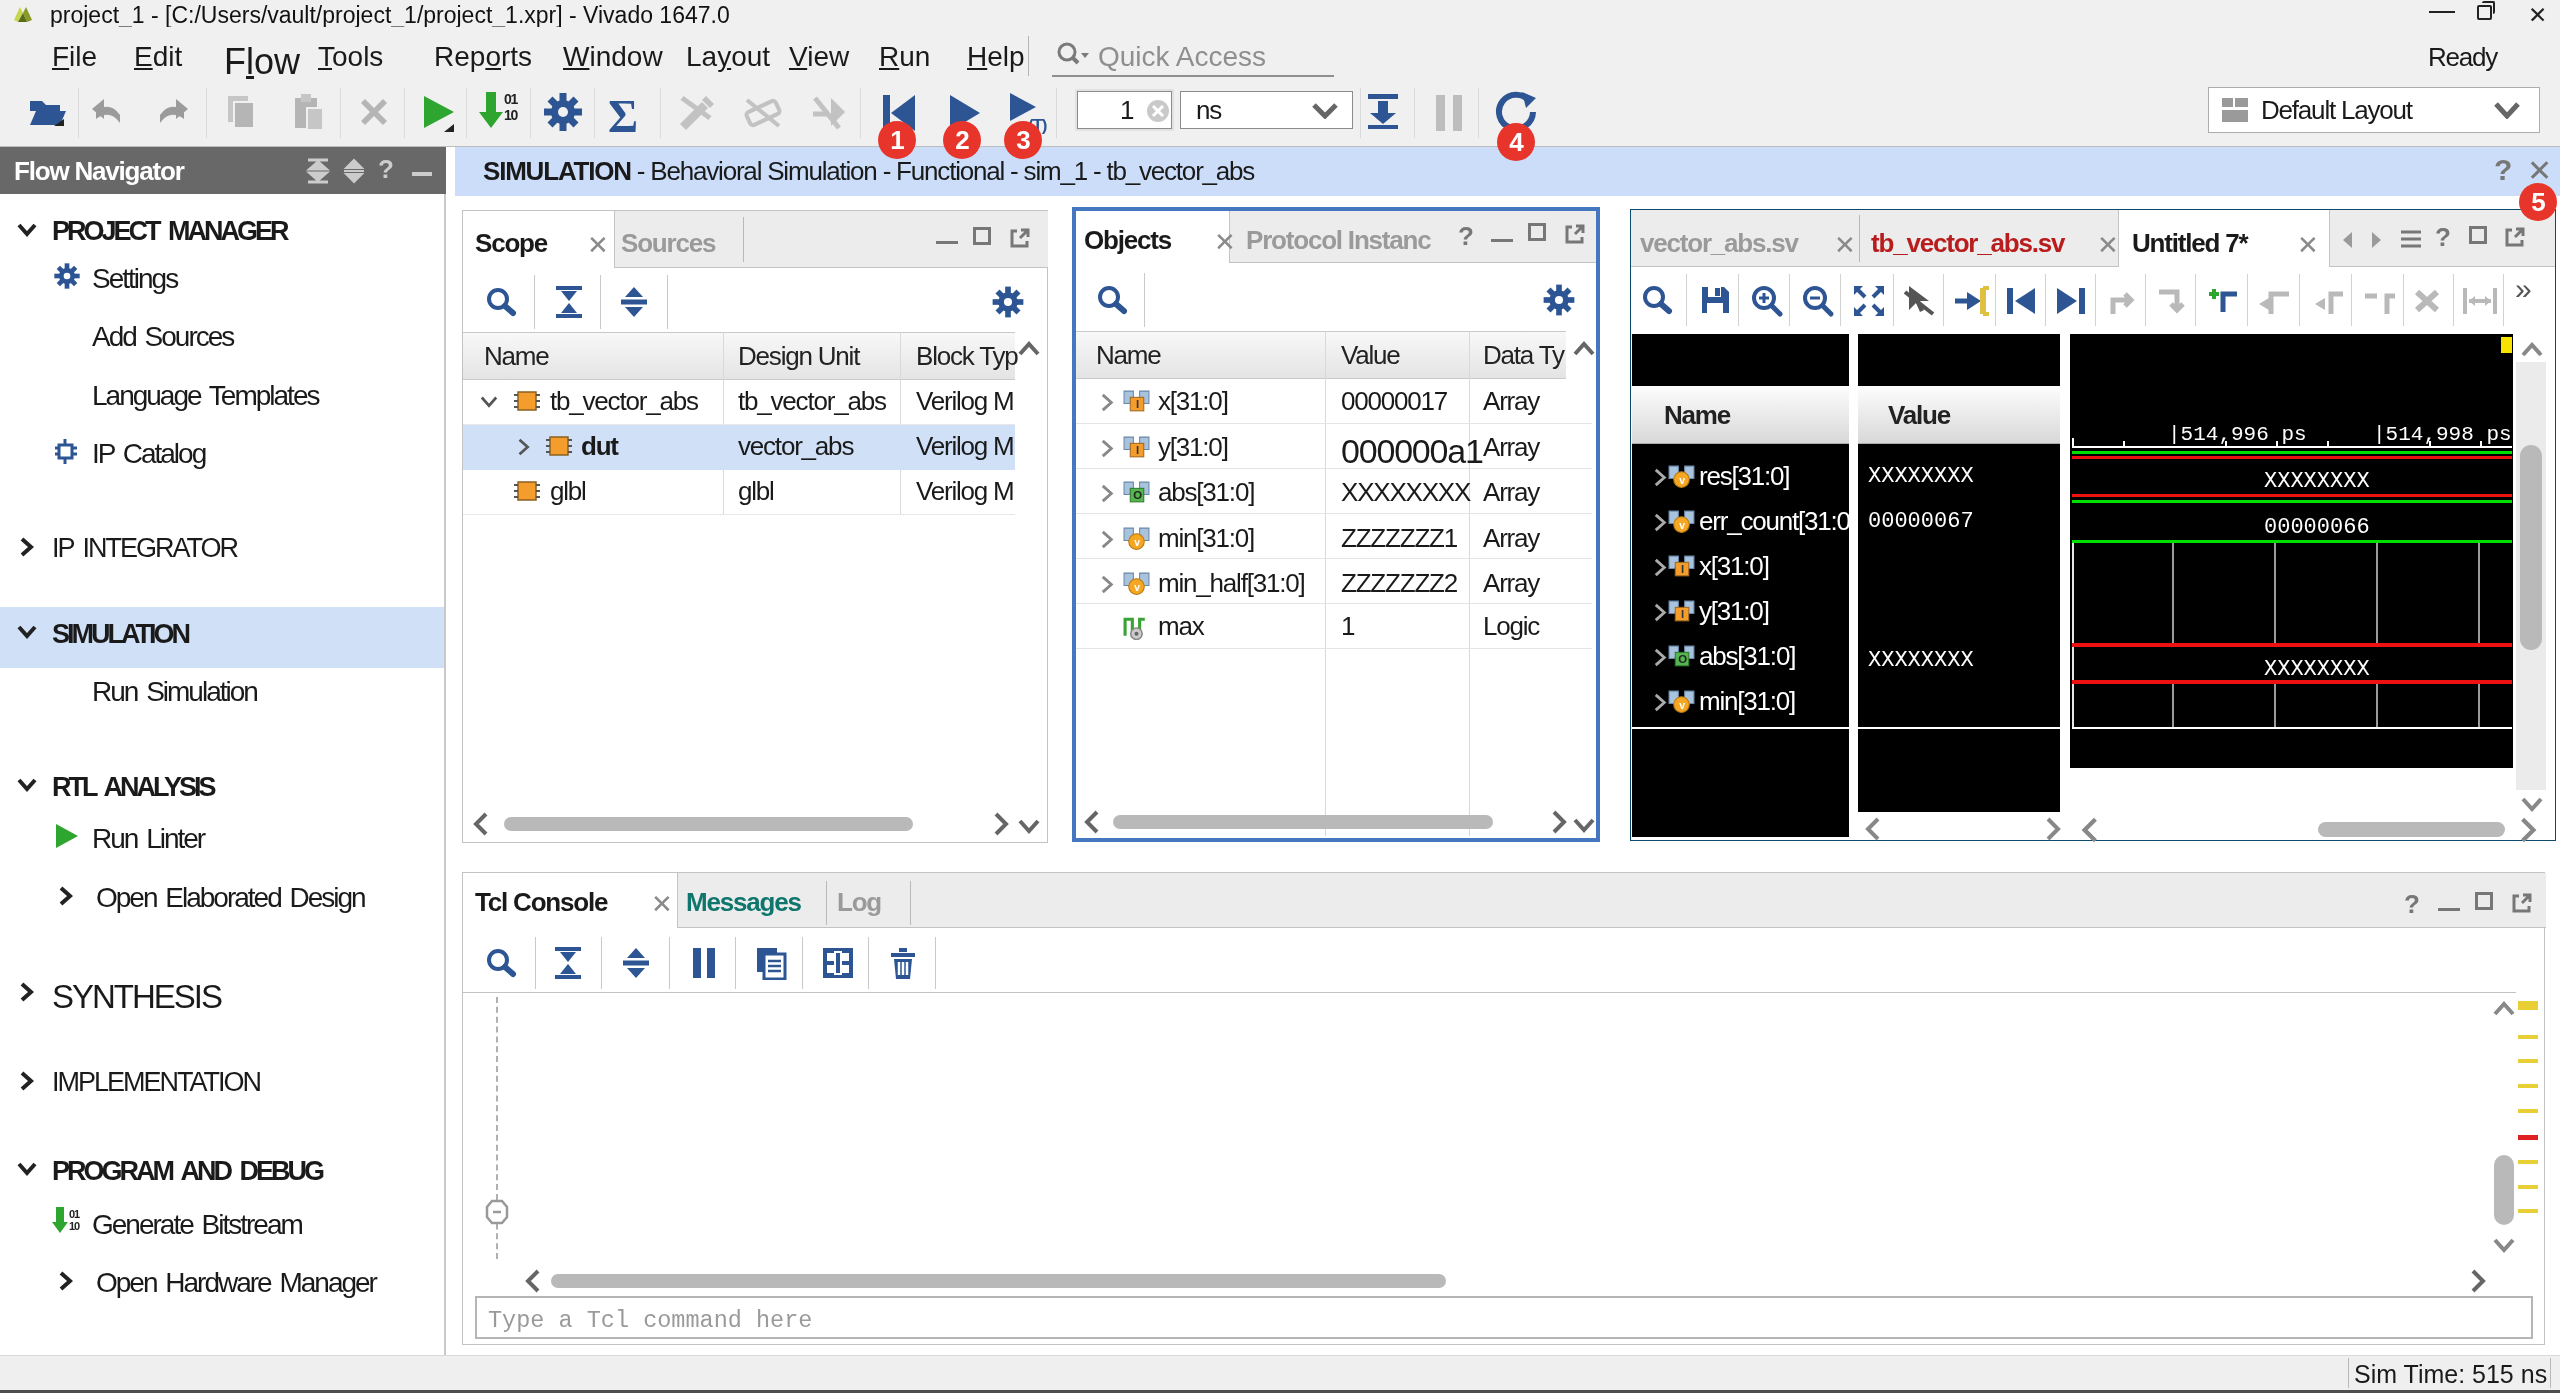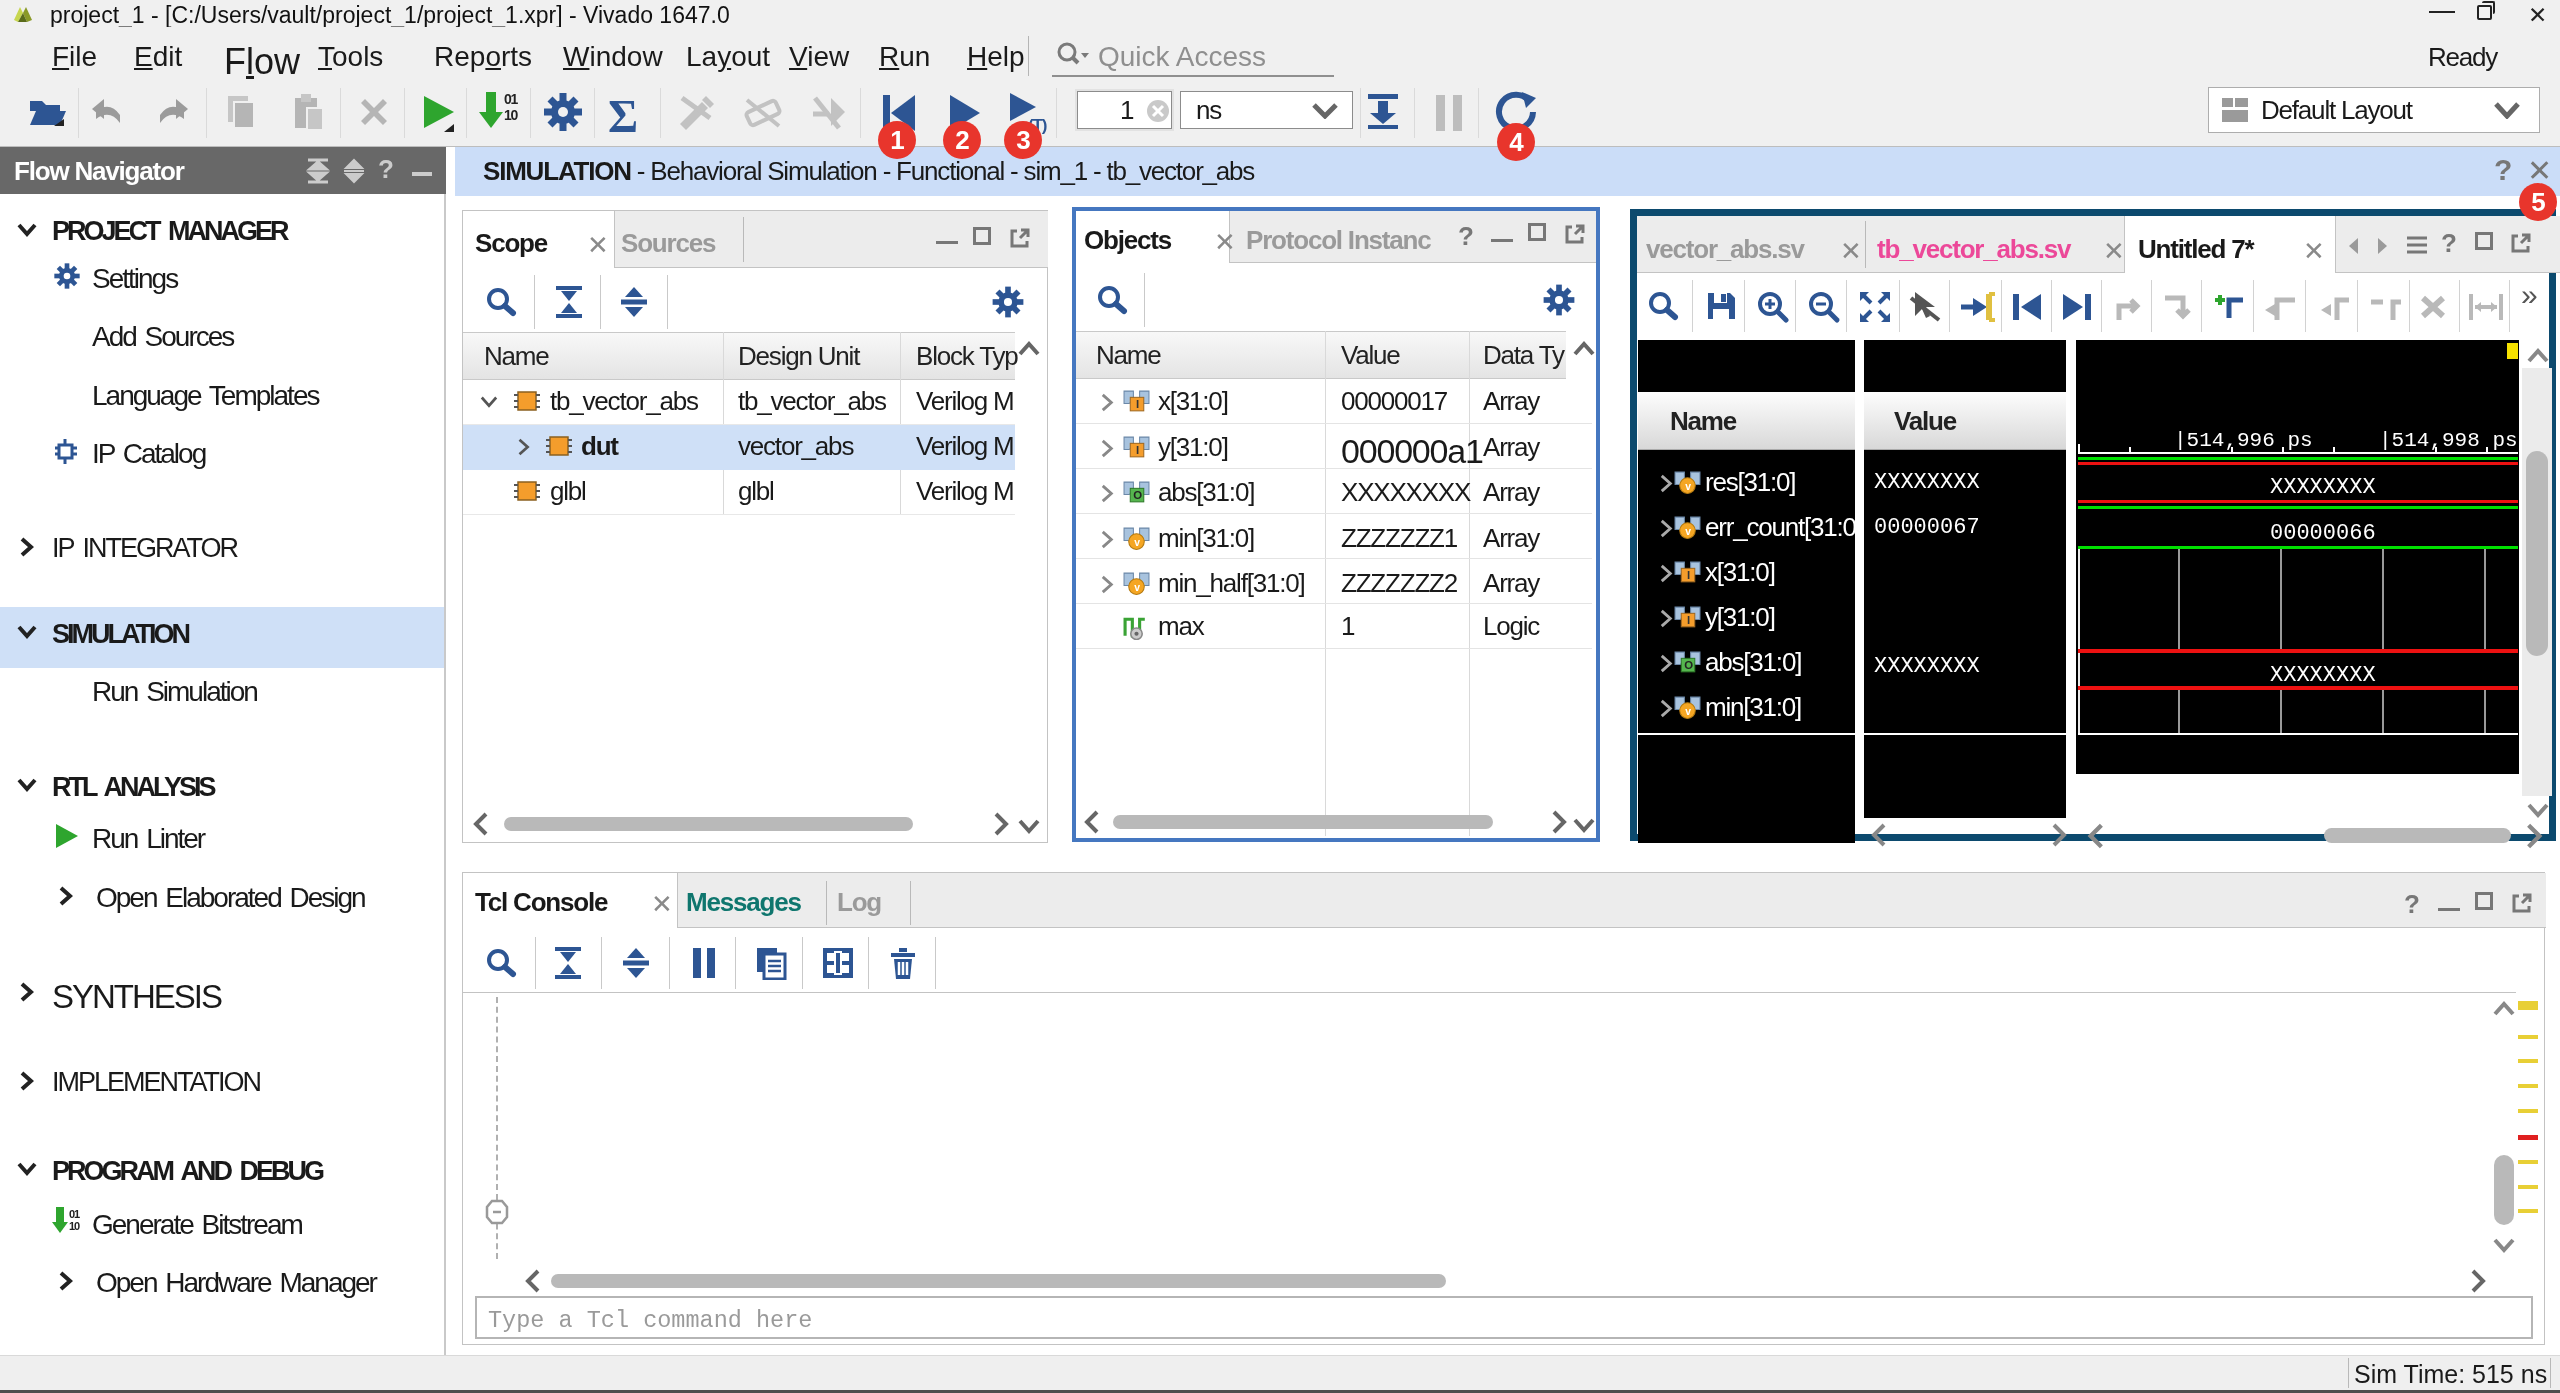--- a/index.html
+++ b/index.html
@@ -687,27 +687,27 @@
       </svg>
     </div>
   <div class="abs" style="left:37px;top:604px;width:380px;height:14px;border-radius:7px;background:#b9b9b9;"></div>
   <div class="abs" style="left:473px;top:598px;">
       <svg width="20" height="26" viewBox="0 0 20 26">
         <path d="M5 3 L15 13 L5 23" fill="none" stroke="#666" stroke-width="4"></path>
       </svg>
     </div>
 </div>
 
-<div class="abs" style="left:1630px;top:209px;width:926px;height:632px;border:7px solid #0c4a6e;background:#fff;">
+<div class="abs" style="left:1630px;top:209px;width:926px;height:632px;border:1px solid #0c4a6e;background:#fff;">
 
   <div class="abs" style="left:0;top:0;width:924px;height:57px;background:#ececec;border-bottom:1px solid #c3c3c3;"></div>
   <div class="abs" style="left:9px;top:18px;font-size:26px;font-weight:bold;color:#9a9a9a;">vector_abs.sv</div>
   <div class="abs" style="left:203px;top:20px;font-size:26px;color:#8a8a8a;">✕</div>
   <div class="abs" style="left:228px;top:5px;width:1px;height:47px;background:#b9b9b9;"></div>
-  <div class="abs" style="left:240px;top:18px;font-size:26px;font-weight:bold;color:#ec4899;">tb_vector_abs.sv</div>
+  <div class="abs" style="left:240px;top:18px;font-size:26px;font-weight:bold;color:#b91c1c;">tb_vector_abs.sv</div>
   <div class="abs" style="left:466px;top:20px;font-size:26px;color:#8a8a8a;">✕</div>
   <div class="abs" style="left:487px;top:0;width:212px;height:57px;background:#fff;border-left:1px solid #c3c3c3;border-right:1px solid #c3c3c3;"></div>
   <div class="abs" style="left:501px;top:18px;font-size:26px;font-weight:bold;">Untitled 7*</div>
   <div class="abs" style="left:666px;top:20px;font-size:26px;color:#8a8a8a;">✕</div>
   <div class="abs" style="left:708px;top:20px;">
       <svg width="18" height="20" viewBox="0 0 18 20">
         <path d="M13 2 L4 10 L13 18 Z" fill="#9a9a9a"></path>
       </svg>
     </div>
   <div class="abs" style="left:736px;top:20px;">

